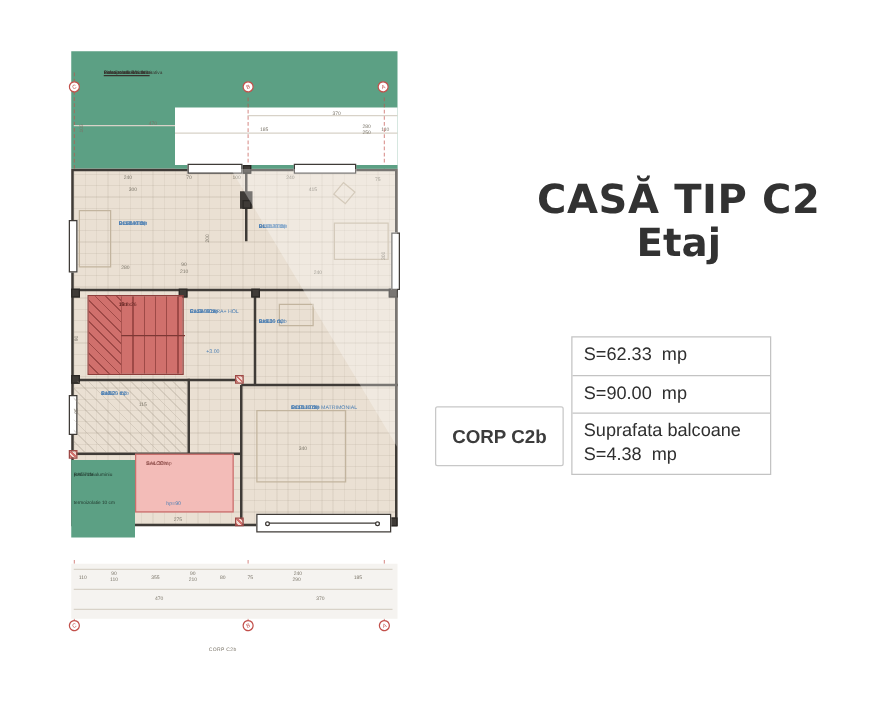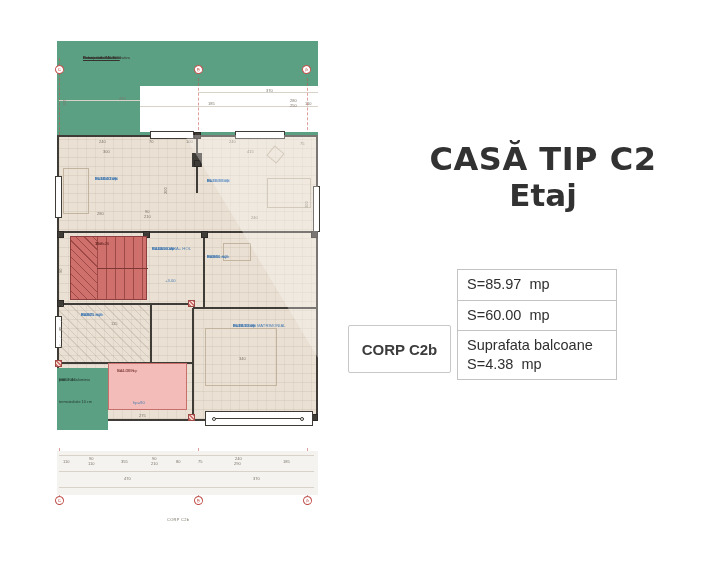--- a/index.html
+++ b/index.html
@@ -279,24 +279,24 @@
     <div class="title-line1" style="position:relative">CASĂ TIP C2</div>
     <div class="title-line2" style="position:relative">Etaj</div>
   </div>
 
   <div class="corp-box">
     <span>CORP C2b</span>
   </div>
 
   <div class="area-table">
     <div class="area-row">
-      <div class="val">S=85.97  mp</div>
+      <div class="val">S=62.33  mp</div>
     </div>
     <div class="area-row">
-      <div class="val">S=60.00  mp</div>
+      <div class="val">S=90.00  mp</div>
     </div>
     <div class="area-row">
       <div>Suprafata balcoane</div>
       <div class="val">S=4.38  mp</div>
     </div>
   </div>
 
 </div>
 
 </body></html>

